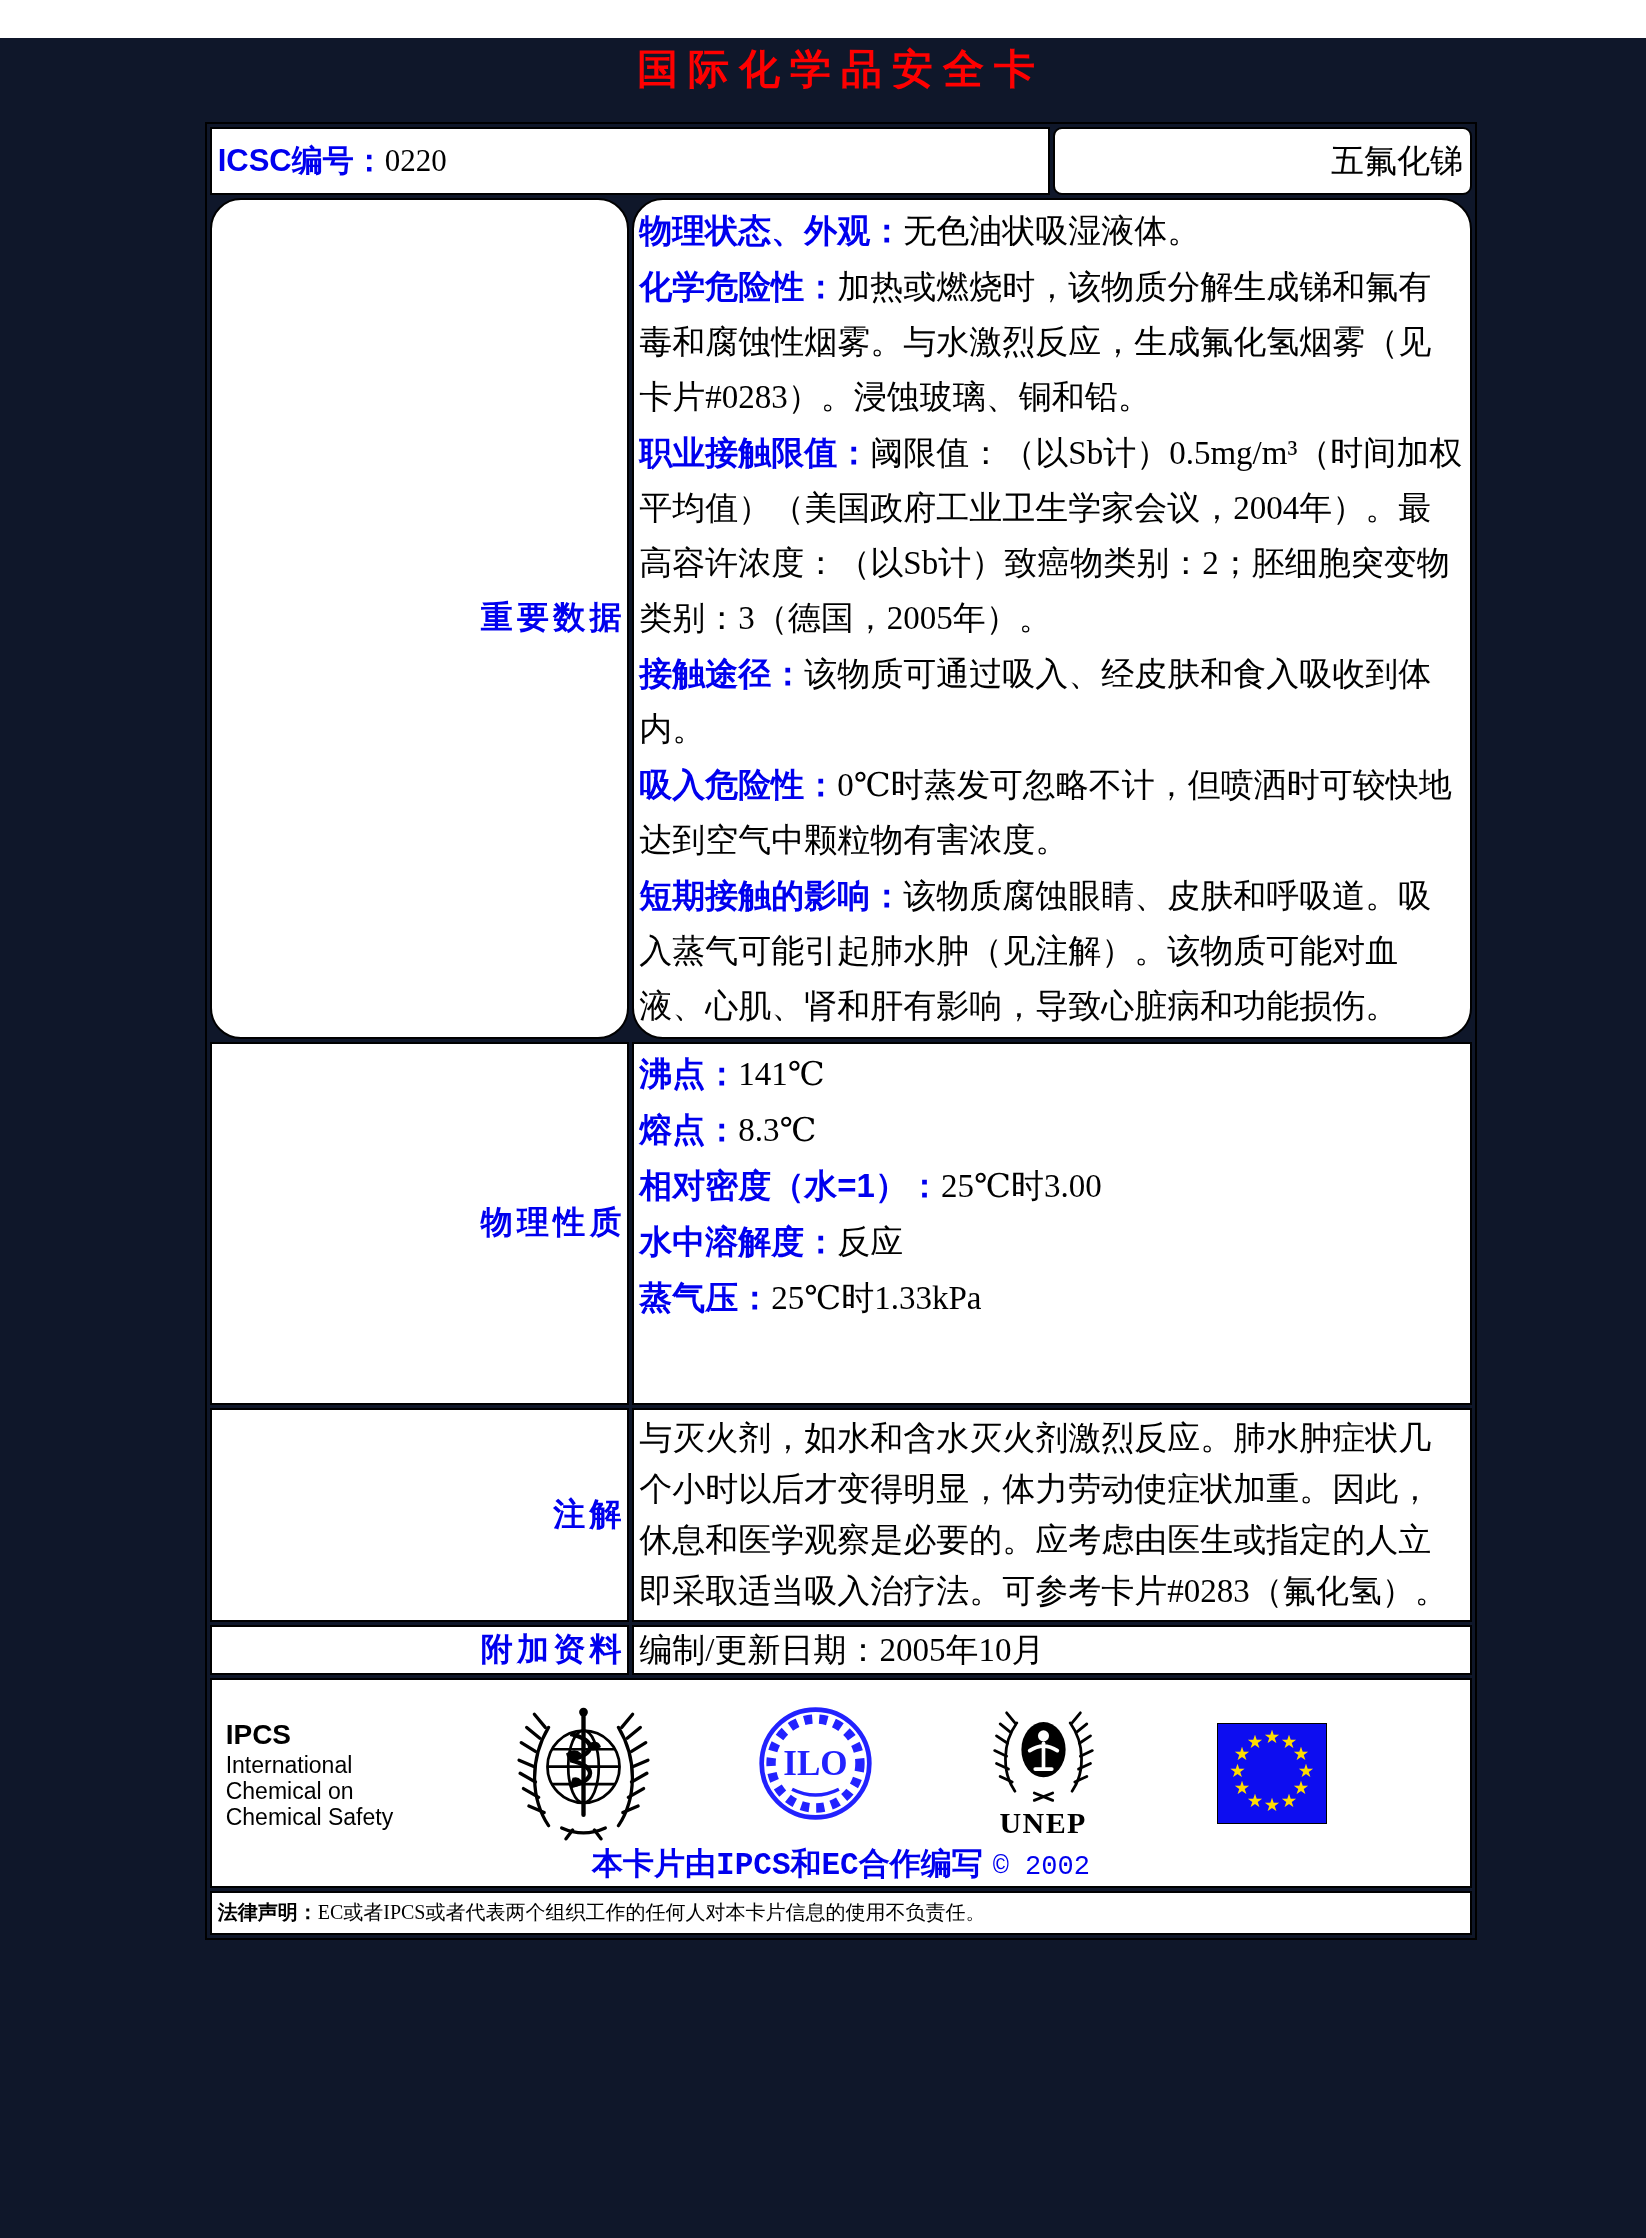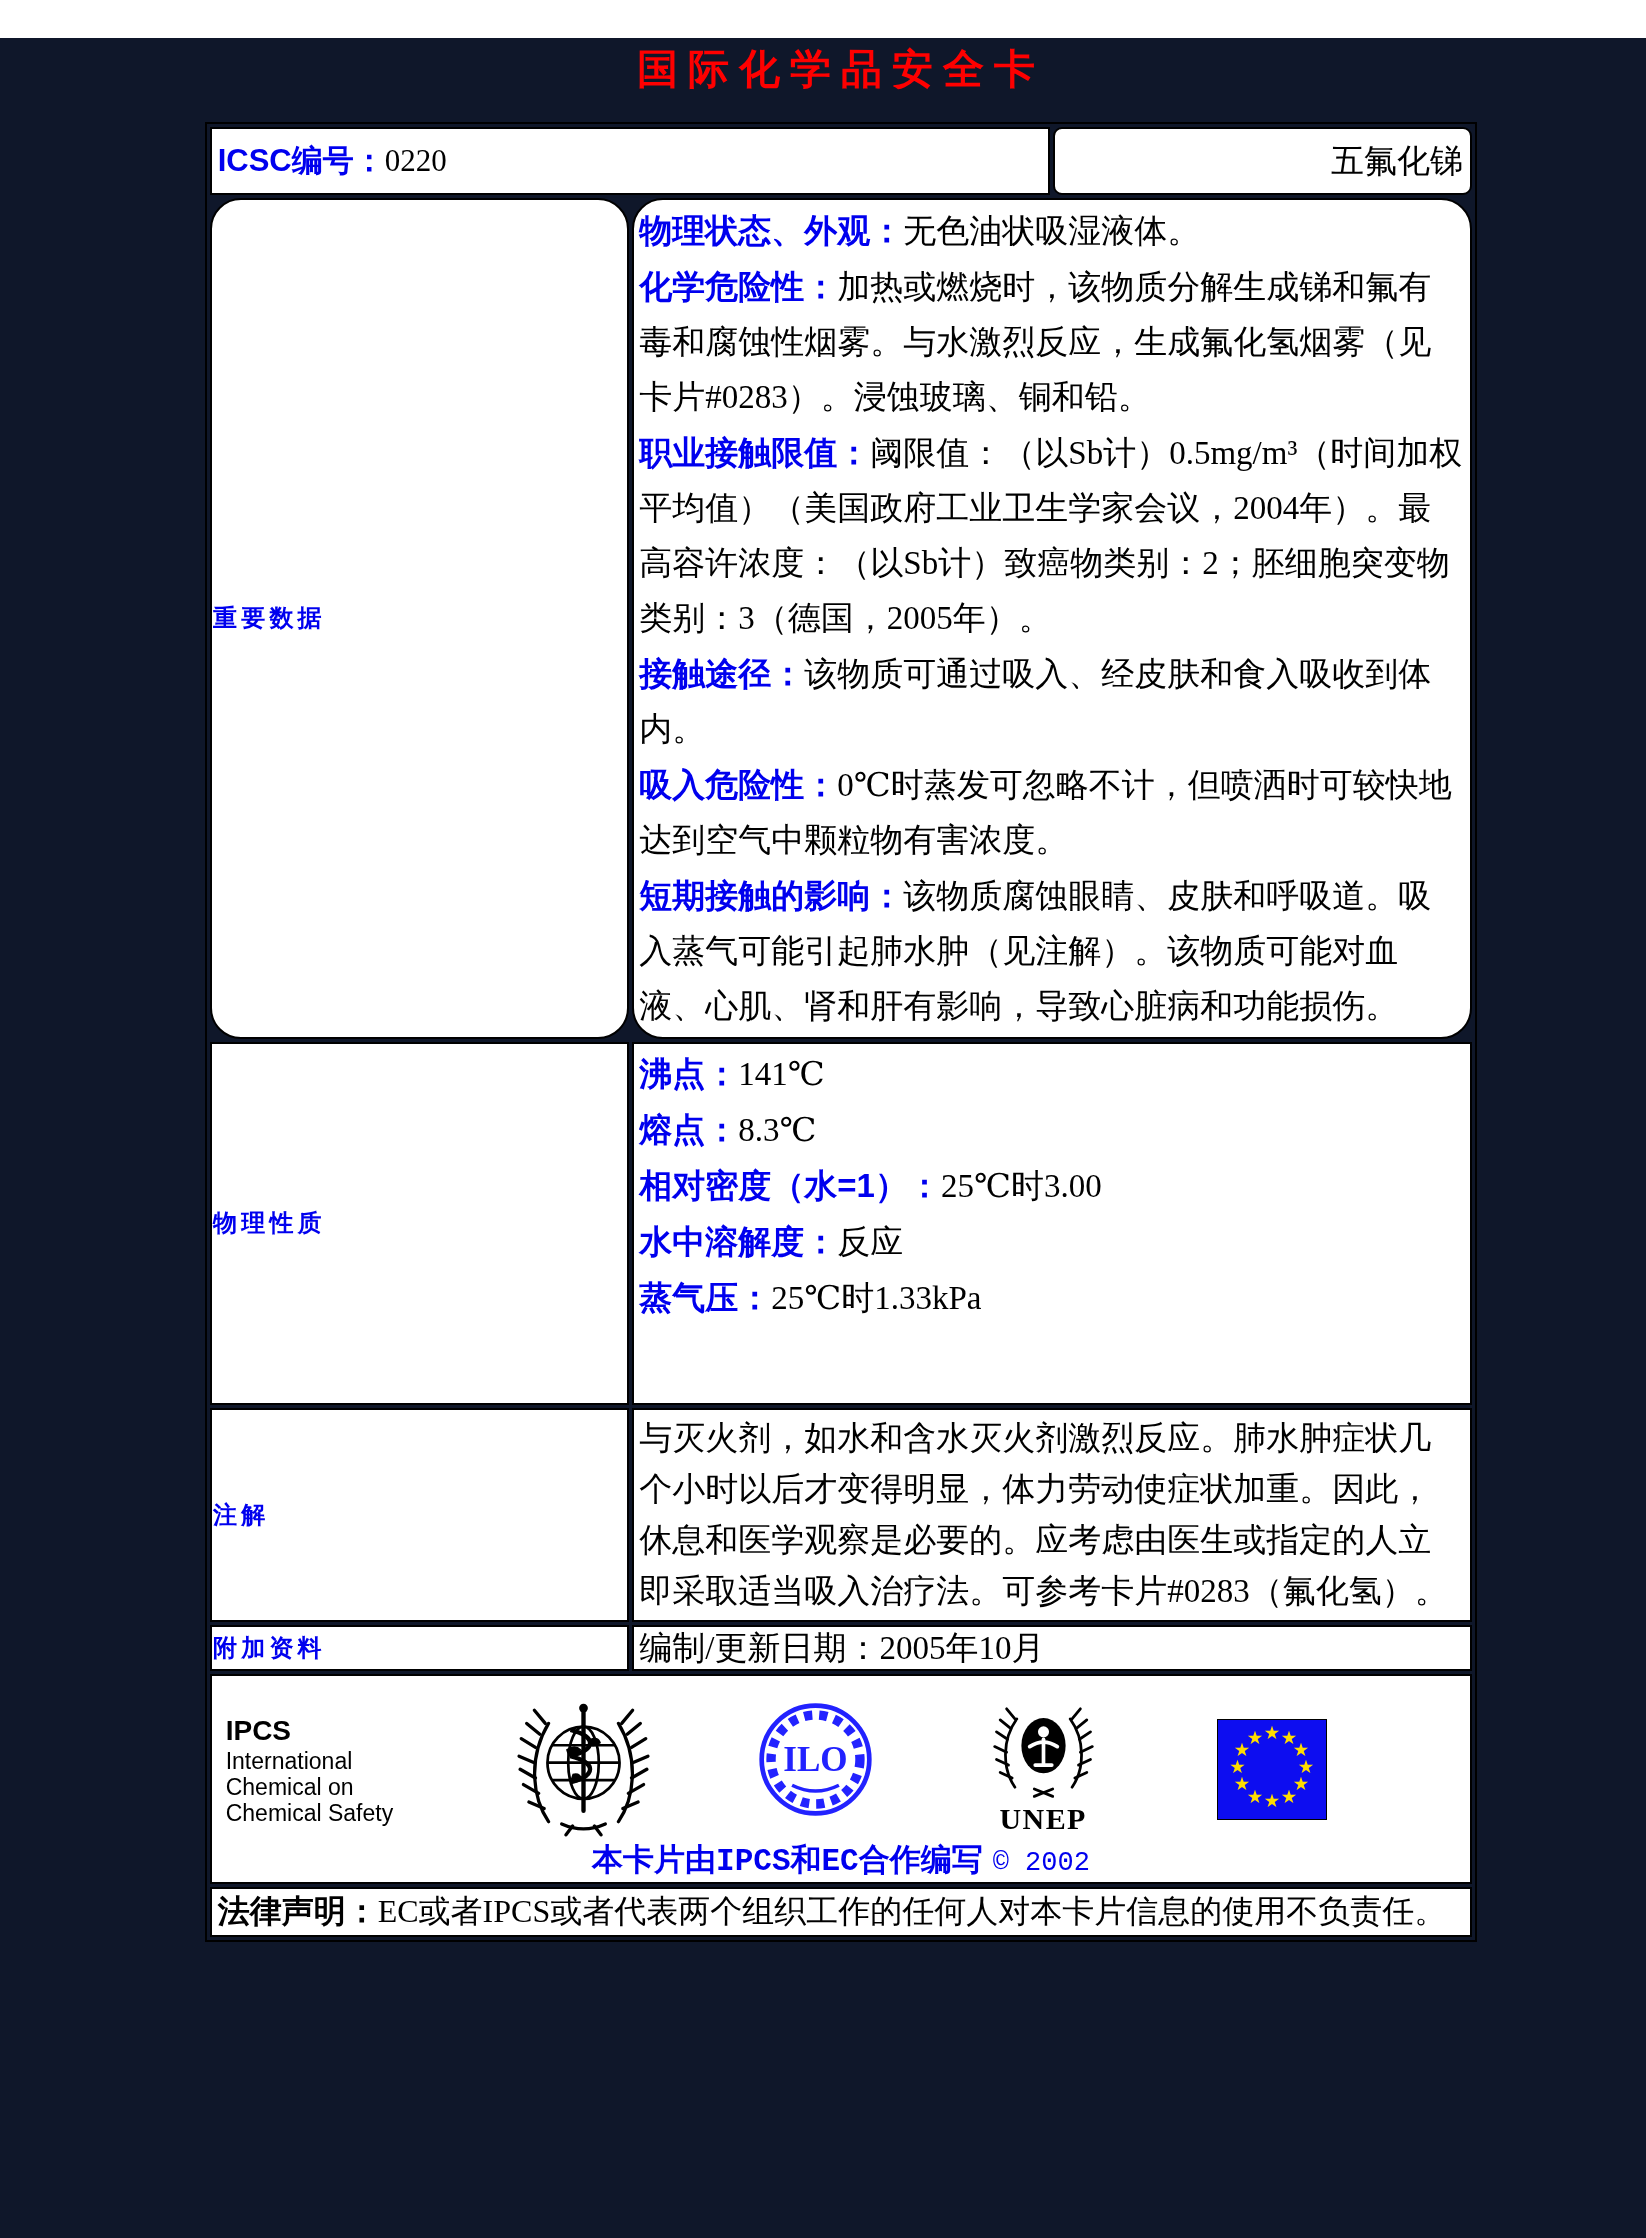--- a/index.html
+++ b/index.html
@@ -7,37 +7,37 @@
         font-family:"Liberation Serif","DejaVu Serif",serif;color:#000;margin-top:38px;}
   
   .doc-title{position:absolute;top:4.2px;left:205px;width:1272px;text-align:center;
              font-family:"Liberation Serif","DejaVu Serif",serif;font-weight:bold;
              font-size:41px;letter-spacing:10px;color:#ff0000;}
   
   table.card{position:absolute;left:205px;top:84px;width:1272px;
              border-collapse:separate;border-spacing:3.5px;border:2.8px solid #000;
              table-layout:fixed;}
   td{border:2.1px solid #000;vertical-align:top;background:#fff;}
-  td.lbl-cell{width:169px;text-align:left;vertical-align:middle;
+  td.lbl-cell{width:169px;text-align:right;vertical-align:middle;
               font-family:"Liberation Sans","DejaVu Sans",sans-serif;font-weight:bold;
-              font-size:24px;letter-spacing:4.2px;color:#0000ee;}
+              font-size:32px;letter-spacing:4.2px;color:#0000ee;}
   td.content{padding:2.8px 7px 2.8px 5.7px;font-size:33px;line-height:55px;}
   .blue-lbl{color:#0000ee;font-family:"Liberation Sans","DejaVu Sans",sans-serif;font-weight:bold;}
   .hdr-left{font-size:31px;vertical-align:middle;padding-left:5.7px;}
   .hdr-right{font-size:33px;vertical-align:middle;text-align:right;padding-right:7px;border-radius:9px;}
   tr.hdr-row td{height:62px;}
   tr.important td{height:751px;border-radius:31px;}
   tr.physical td{height:354px;}
   tr.environ td{height:119px;}
   tr.notes td{height:202px;}
   tr.notes td.content{line-height:51px;}
   tr.addinfo td{height:40px;}
   tr.addinfo td.content{line-height:40px;padding-top:0;padding-bottom:0;vertical-align:middle;}
   tr.logos td{height:198px;}
-  tr.legal td{height:38px;vertical-align:middle;font-size:32px;padding:1.4px 5.7px;}
+  tr.legal td{height:38px;vertical-align:middle;font-size:20px;padding:1.4px 5.7px;}
   .legal-lbl{font-family:"Liberation Sans","DejaVu Sans",sans-serif;font-weight:bold;color:#000;}
   
   .logo-strip{display:flex;align-items:flex-start;padding:18.4px 0 0 12.7px;}
   .ipcs-block{width:212px;padding-top:18.4px;font-family:"Liberation Sans","DejaVu Sans",sans-serif;}
   .ipcs-acronym{font-size:28px;font-weight:bold;line-height:34px;}
   .ipcs-line{font-size:23px;line-height:26px;}
   .emblem{flex:none;}
   .who-emblem{margin-left:78px;}
   .ilo-emblem{margin-left:106px;margin-top:5.7px;}
   .unep-block{margin-left:113px;text-align:center;}

